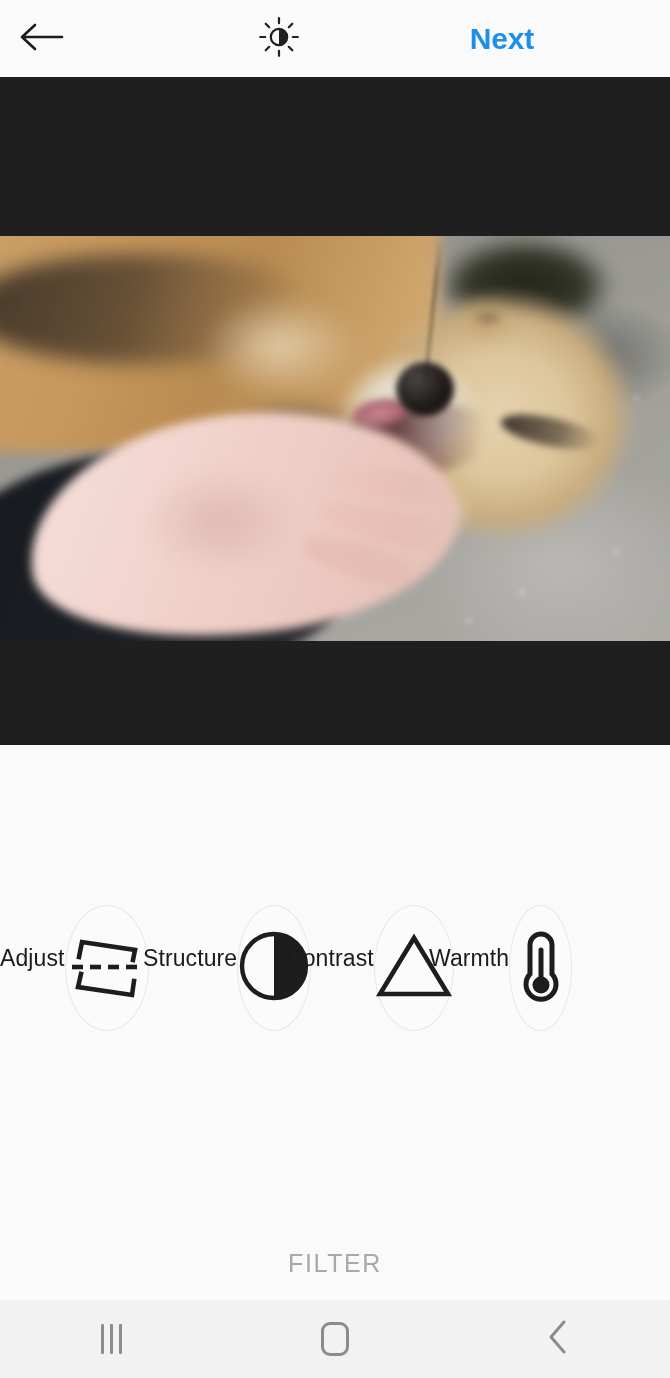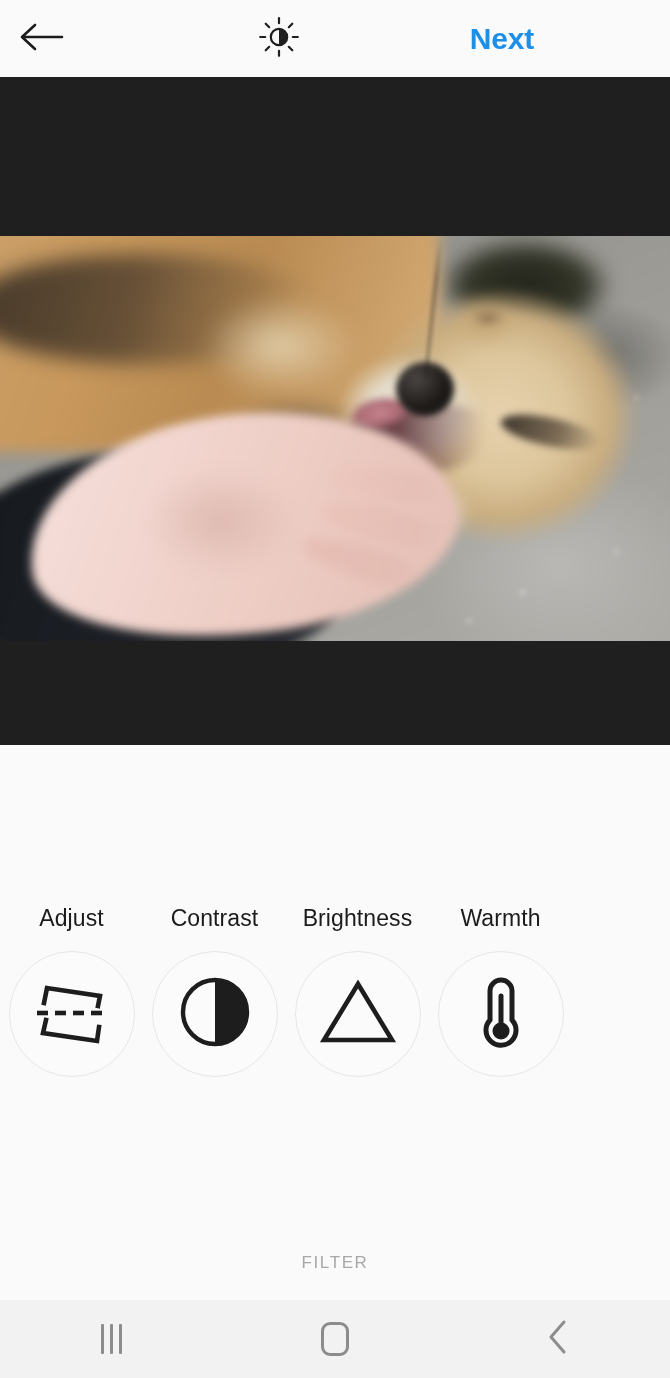--- a/index.html
+++ b/index.html
@@ -246,21 +246,20 @@
     top: 160px;
     left: 0;
     width: 670px;
     display: flex;
     align-items: flex-start;
   }
   .tool {
     flex: 0 0 auto;
     width: 143px;
     display: flex;
-    flex-direction: column;
     align-items: center;
     cursor: pointer;
   }
   .tool-label {
     font-size: 23px;
     color: #1b1b1b;
     font-weight: 400;
     letter-spacing: 0.1px;
     white-space: nowrap;
     margin-bottom: 19px;
@@ -286,21 +285,21 @@
     background: #fafafa;
     display: flex;
   }
   .tab {
     flex: 1 1 50%;
     display: flex;
     align-items: center;
     justify-content: center;
     position: relative;
     cursor: pointer;
-    font-size: 17px;
+    font-size: 25px;
     letter-spacing: 1.6px;
     padding-bottom: 6px;
     box-sizing: border-box;
   }
   .tab.inactive { color: #a8a8a8; font-weight: 400; }
   .tab.active { color: #1a1a1a; font-weight: 500; }
   .tab.active::after {
     content: "";
     position: absolute;
     left: 0; right: 0; bottom: 0;
@@ -428,33 +427,33 @@
                 <path d="M42 38 H53"></path>
                 <path d="M60 38 H71"></path>
               </g>
             </svg>
           </span>
         </div>
       </div>
 
 
       <div class="tool">
-        <div class="tool-label">Contrast</div>
+        <div class="tool-label">Structure</div>
         <div class="tool-circle">
           <span>
             <svg width="72" height="72" viewBox="0 0 72 72" fill="none">
               <circle cx="36" cy="36" r="32" stroke="#1d1d1d" stroke-width="4.4" fill="none"></circle>
               <path d="M36 4 A32 32 0 0 1 36 68 Z" fill="#1d1d1d"></path>
             </svg>
           </span>
         </div>
       </div>
 
       <div class="tool">
-        <div class="tool-label">Brightness</div>
+        <div class="tool-label">Contrast</div>
         <div class="tool-circle">
           <span>
             <svg width="78" height="68" viewBox="0 0 78 68" fill="none">
               <path d="M39 6 L73 62 H5 Z" stroke="#1d1d1d" stroke-width="4.6" stroke-linejoin="miter" fill="none"></path>
             </svg>
           </span>
         </div>
       </div>
 
       <div class="tool">

